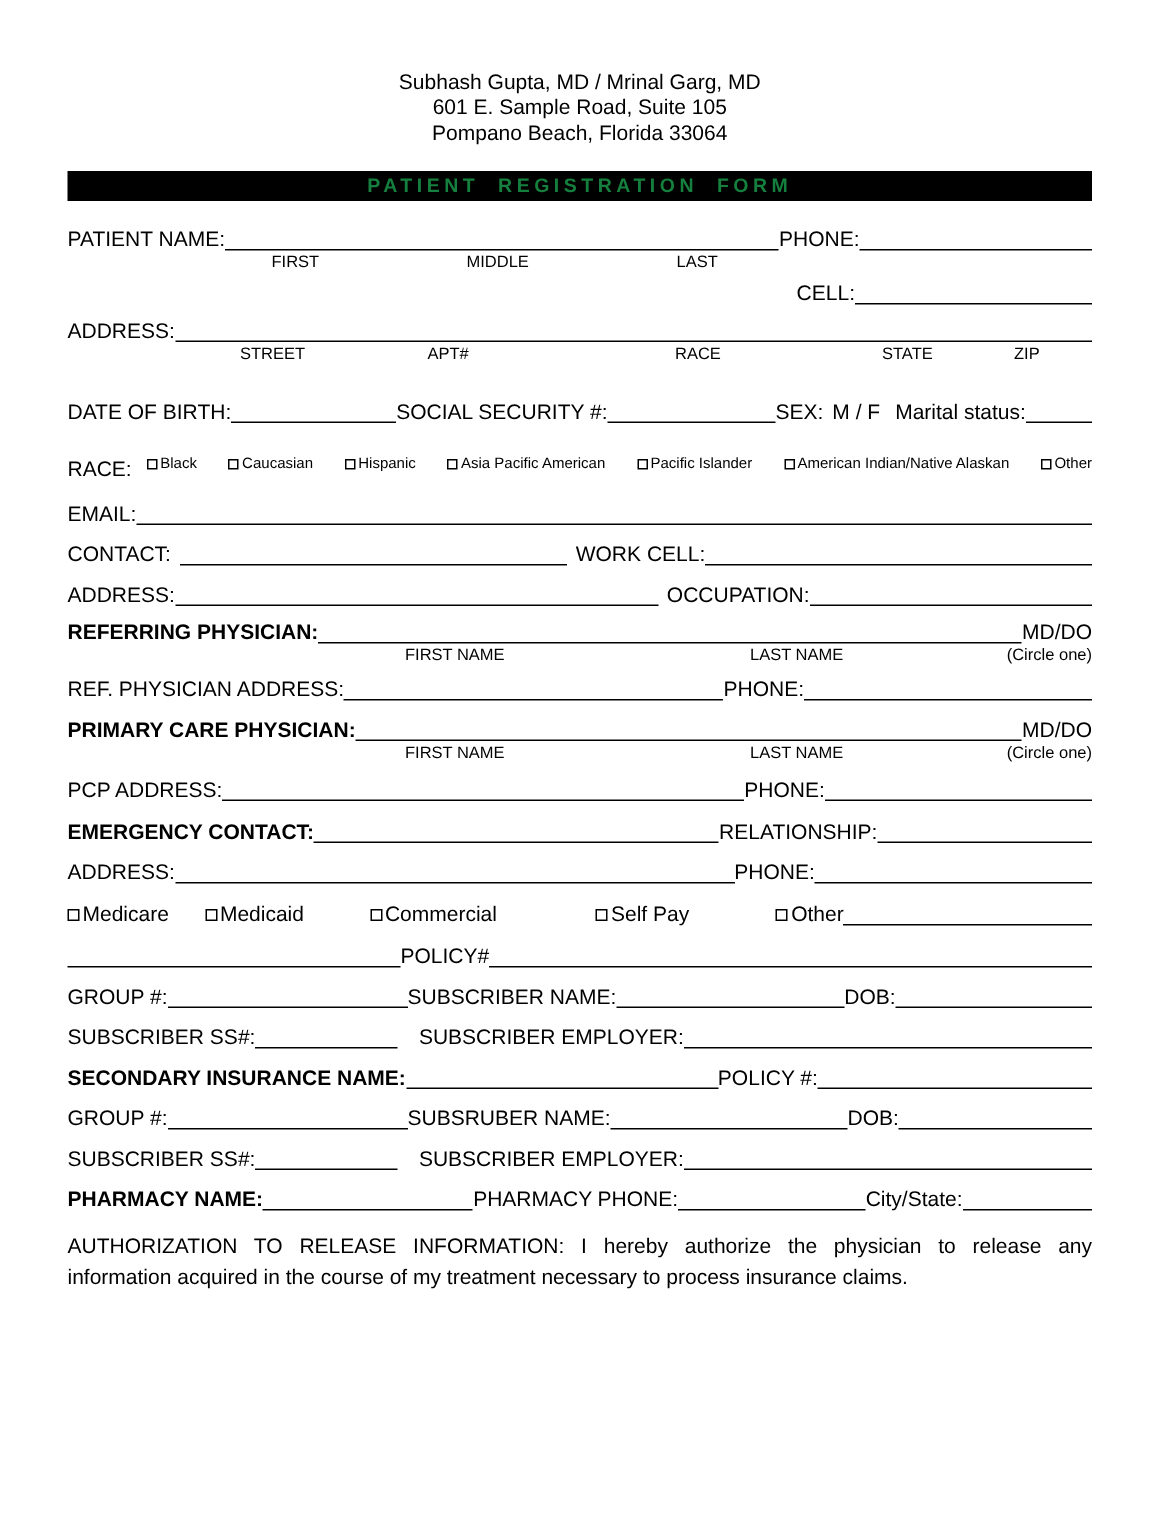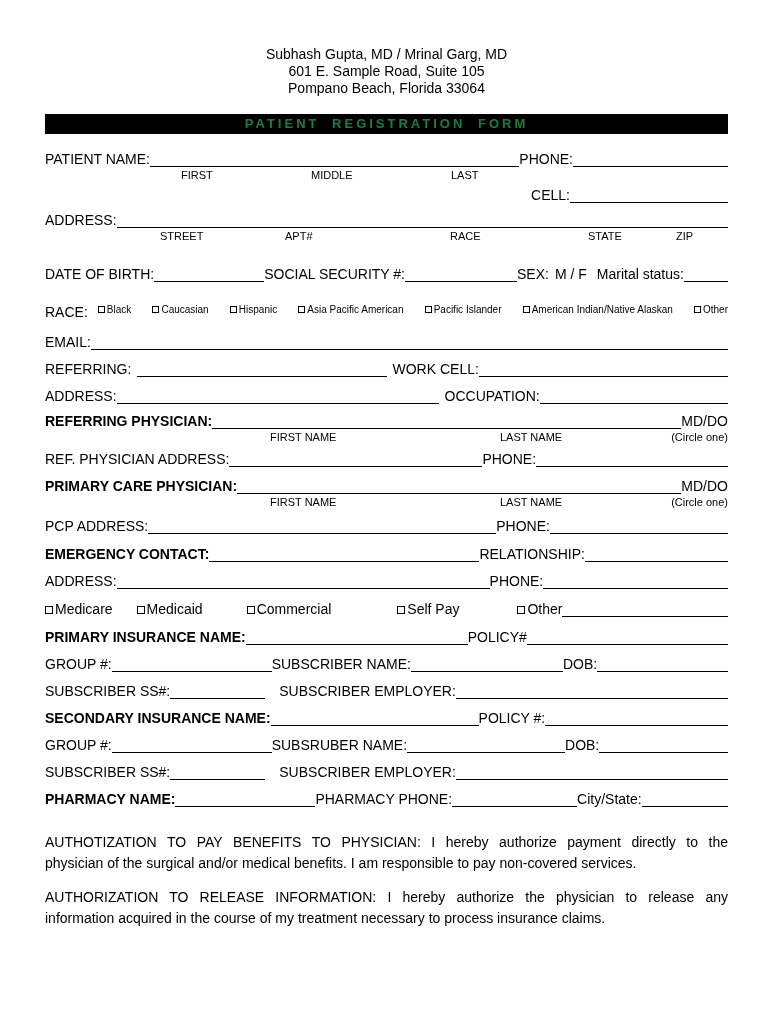--- a/index.html
+++ b/index.html
@@ -138,21 +138,21 @@
         </span>
     </span>
   </div>
 
   <div class="row" style="margin-top:14px">
     <span class="lbl">EMAIL:</span>
     <span class="ul fill"></span>
   </div>
 
   <div class="row" style="margin-top:10px">
-    <span class="lbl">REFERRING:</span>
+    <span class="lbl">CONTACT:</span>
     <span class="ul fill" style="margin-left:6px; max-width:309px"></span>
     <span class="lbl gap6">WORK CELL:</span>
     <span class="ul fill"></span>
   </div>
 
   <div class="row" style="margin-top:10px">
     <span class="lbl">ADDRESS:</span>
     <span class="ul" style="width:322px"></span>
     <span class="lbl gap6">OCCUPATION:</span>
     <span class="ul fill"></span>
@@ -226,21 +226,20 @@
         <span>Self Pay</span>
       </span>
     <span class="opt" style="margin-left:58px">
         <span class="cb"></span>
         <span>Other</span>
       </span>
     <span class="ul fill"></span>
   </div>
 
   <div class="row" style="margin-top:11px">
-    <span class="lbl bold">PRIMARY INSURANCE NAME:</span>
     <span class="ul" style="width:222px"></span>
     <span class="lbl">POLICY#</span>
     <span class="ul fill"></span>
   </div>
 
   <div class="row" style="margin-top:10px">
     <span class="lbl">GROUP #:</span>
     <span class="ul" style="width:160px"></span>
     <span class="lbl">SUBSCRIBER NAME:</span>
     <span class="ul" style="width:152px"></span>
@@ -280,24 +279,20 @@
 
   <div class="row" style="margin-top:10px">
     <span class="lbl bold">PHARMACY NAME:</span>
     <span class="ul" style="width:140px"></span>
     <span class="lbl">PHARMACY PHONE:</span>
     <span class="ul" style="width:125px"></span>
     <span class="lbl">City/State:</span>
     <span class="ul fill"></span>
   </div>
 
-  <div class="para" style="margin-top:25px">
-    <div class="l1">AUTHOTIZATION TO PAY BENEFITS TO PHYSICIAN: I hereby authorize payment directly to the</div>
-    <div class="l2">physician of the surgical and/or medical benefits.  I am responsible to pay non-covered services.</div>
-  </div>
 
   <div class="para" style="margin-top:13px">
     <div class="l1">AUTHORIZATION TO RELEASE INFORMATION: I hereby authorize the physician to release any</div>
     <div class="l2">information acquired in the course of my treatment necessary to process insurance claims.</div>
   </div>
 
 
 </div>
 
 </body></html>

